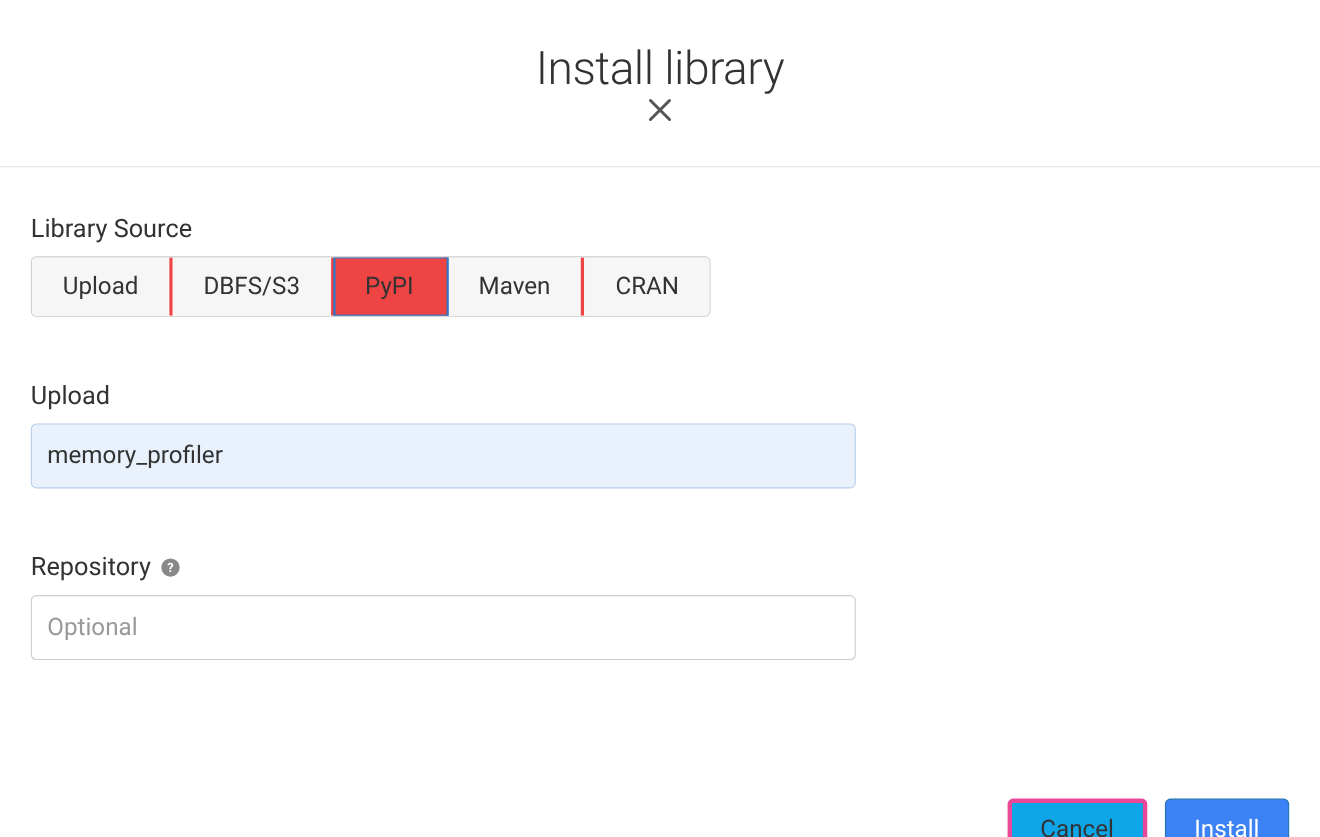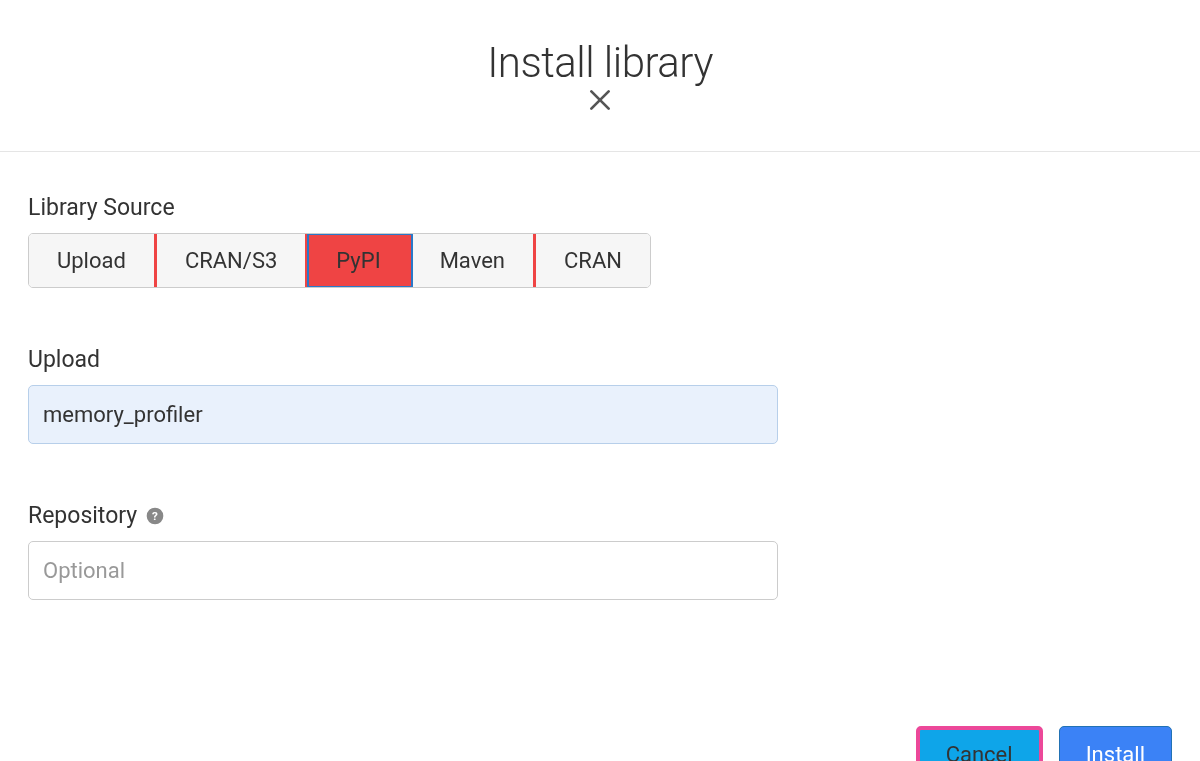--- a/index.html
+++ b/index.html
@@ -148,21 +148,21 @@
     </svg>
   </span>
 </div>
 
 <div class="dialog-body">
 
   <div class="field-block">
     <div class="field-label">Library Source</div>
     <div class="seg-group">
       <button class="seg-btn">Upload</button>
-      <button class="seg-btn">CRAN/S3</button>
+      <button class="seg-btn">DBFS/S3</button>
       <button class="seg-btn selected">PyPI</button>
       <button class="seg-btn">Maven</button>
       <button class="seg-btn">CRAN</button>
     </div>
   </div>
 
   <div class="field-block">
     <div class="field-label">Upload</div>
     <input type="text" class="text-input highlighted" value="memory_profiler" style="">
   </div>

